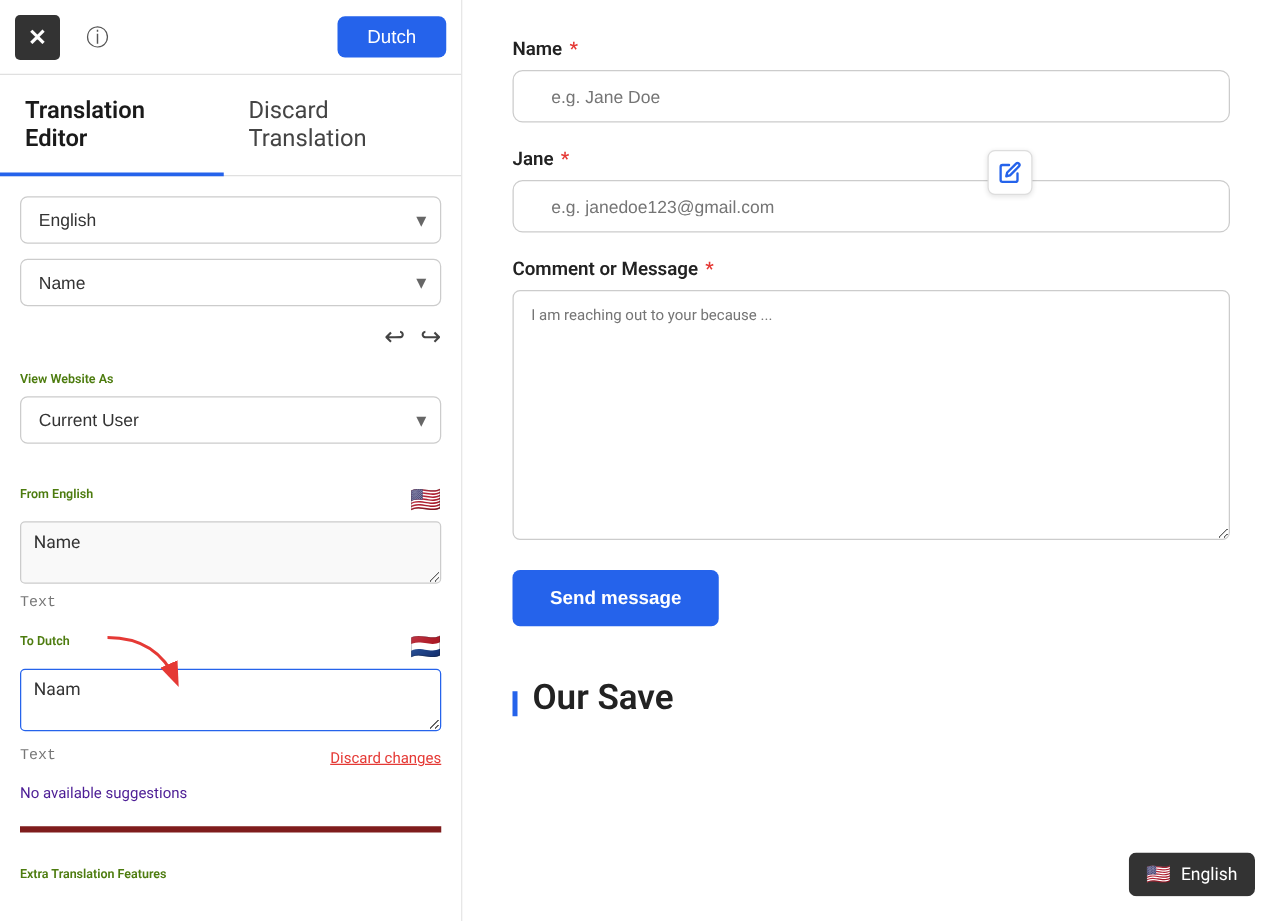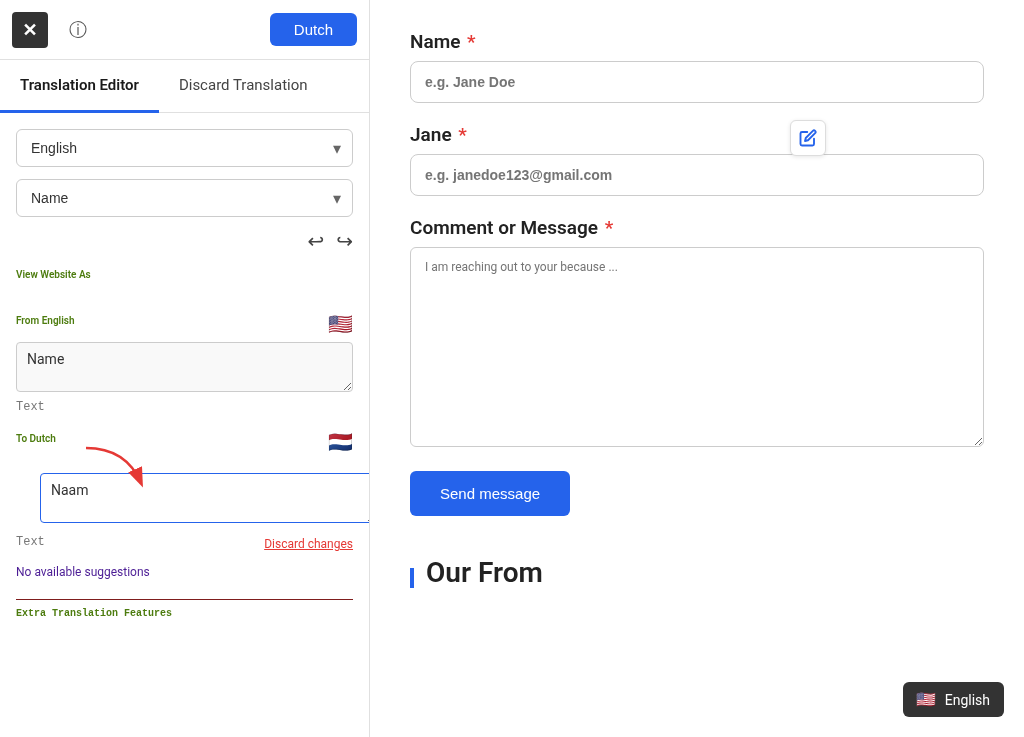--- a/index.html
+++ b/index.html
@@ -61,21 +61,21 @@
     }
 
     .tabs {
       display: flex;
       border-bottom: 1px solid #e0e0e0;
       position: relative;
     }
 
     .tab {
       padding: 16px 20px;
-      font-size: 15px;
+      font-size: 19px;
       cursor: pointer;
       color: #444;
       font-weight: 400;
       border-bottom: 3px solid transparent;
       margin-bottom: -1px;
     }
 
     .tab.active {
       color: #1a1a1a;
       font-weight: 600;
@@ -165,61 +165,59 @@
       color: #333;
       background: #f9f9f9;
       resize: vertical;
       min-height: 50px;
       font-family: inherit;
     }
 
     .translation-textarea.editable {
       background: #fff;
       border-color: #2563eb;
-      margin-left: 24px;
     }
 
     .field-type {
       font-size: 12px;
       color: #777;
       margin-top: 4px;
       margin-bottom: 8px;
       font-family: Liberation Mono, monospace;
     }
 
     .to-section {
       margin-bottom: 8px;
     }
 
     .to-header {
       display: flex;
       align-items: center;
       justify-content: space-between;
-      margin-bottom: 19px;
+      margin-bottom: 6px;
     }
 
     .discard-link {
       font-size: 12px;
       color: #e53935;
       text-decoration: underline;
       cursor: pointer;
       text-align: center;
     }
 
     .no-suggestions {
       font-size: 12px;
       color: #4c1d95;
       margin-top: 8px;
     }
 
     .extra-features {
       margin-top: 20px;
-      border-top: 1px solid #7f1d1d;
-      padding-top: 8px;
-      font-family: Liberation Mono, monospace;
+      border-top: 5px solid #7f1d1d;
+      padding-top: 28px;
     }
 
     
     .red-arrow {
       position: absolute;
       left: 60px;
       top: -30px;
       pointer-events: none;
     }
 
@@ -247,41 +245,40 @@
 
     .form-container {
       max-width: 590px;
     }
 
     .form-group {
       margin-bottom: 20px;
     }
 
     .form-label {
-      font-size: 19px;
+      font-size: 15px;
       font-weight: 600;
       color: #222;
       margin-bottom: 8px;
       display: block;
     }
 
     .form-label .required {
       color: #e53935;
       margin-left: 2px;
     }
 
     .form-input {
       width: 100%;
-      padding: 12px 14px;
+      padding: 12px 30px;
       border: 1px solid #ccc;
       border-radius: 8px;
       font-size: 14px;
       color: #999;
       outline: none;
-      font-weight: bold;
     }
 
     .form-textarea {
       width: 100%;
       padding: 12px 14px;
       border: 1px solid #ccc;
       border-radius: 6px;
       font-size: 12px;
       color: #999;
       min-height: 200px;
@@ -290,21 +287,21 @@
       font-family: inherit;
     }
 
     .send-btn {
       background: #2563eb;
       color: #fff;
       border: none;
       border-radius: 6px;
       padding: 14px 30px;
       font-size: 15px;
-      font-weight: 400;
+      font-weight: 700;
       cursor: pointer;
       margin-bottom: 30px;
     }
 
     .our-store-heading {
       font-size: 28px;
       font-weight: 600;
       color: #222;
     }
 
@@ -377,20 +374,27 @@
       </select>
     </div>
 
     <div class="undo-redo">
       <button>↩</button>
       <button>↪</button>
     </div>
 
     <div class="view-as-section">
       <div class="section-label">View Website As</div>
+      <div class="select-wrapper">
+        <select>
+          <option>Current User</option>
+          <option>Guest</option>
+          <option>Admin</option>
+        </select>
+      </div>
     </div>
 
     <div class="from-section">
       <div class="from-header">
         <span class="section-label">From English</span>
         <span class="flag">🇺🇸</span>
       </div>
       <textarea class="translation-textarea" readonly="" style="">Name</textarea>
       <div class="field-type">Text</div>
     </div>
@@ -464,21 +468,21 @@
       </label>
       <textarea class="form-textarea" placeholder="I am reaching out to your because ..." style=""></textarea>
     </div>
 
     
     <button class="send-btn">Send message</button>
 
     
     <div style="margin-top: 10px;">
       <span class="divider-bar"></span>
-      <span class="our-store-heading">Our From</span>
+      <span class="our-store-heading">Our Save</span>
     </div>
 
   </div>
 </div>
 
 <div class="lang-switcher">
   <span class="lang-flag">🇺🇸</span>
   <span>English</span>
 </div>
 

